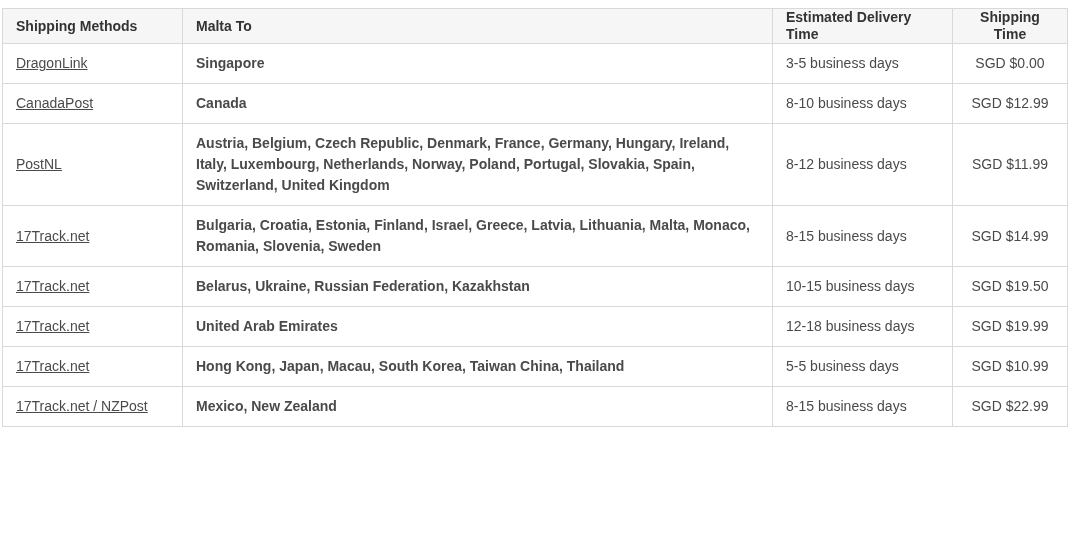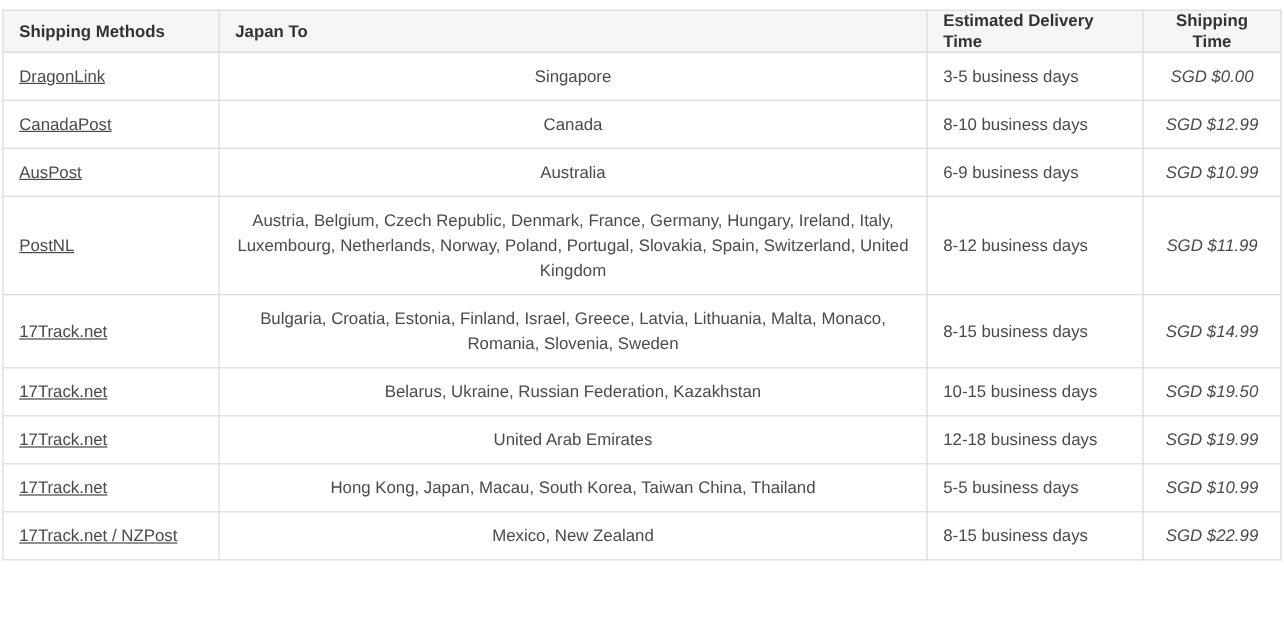--- a/index.html
+++ b/index.html
@@ -46,62 +46,56 @@
     padding: 0 13px;
     line-height: 17px;
   }
   table.shipping-table th.center { text-align: center; }
   table.shipping-table td {
     padding: 9px 13px;
     line-height: 21px;
     color: var(--text_gray);
   }
   td.cell-method   { color: var(--text_gray); text-decoration: underline; }
-  td.cell-shipto   { color: var(--link_blue); font-weight: normal; text-align: center; }
+  td.cell-shipto   { color: var(--link_blue); font-weight: bold; }
   td.cell-delivery { color: var(--text_gray); }
-  td.cell-cost     { color: var(--cost_red); text-align: center; font-style: italic; }
+  td.cell-cost     { color: var(--cost_red); text-align: center; }
 </style>
 </head>
 <body>
 
 <div class="page">
   <div class="table-wrap">
     <table class="shipping-table">
       <colgroup>
         <col style="width:180px">
         <col style="width:590px">
         <col style="width:180px">
         <col style="width:115px">
       </colgroup>
       <thead>
         <tr>
           <th>Shipping Methods</th>
-          <th>Japan To</th>
+          <th>Malta To</th>
           <th>Estimated Delivery Time</th>
           <th class="center">Shipping Time</th>
         </tr>
       </thead>
       <tbody>
           <tr>
     <td class="cell-method">DragonLink</td>
     <td class="cell-shipto">Singapore</td>
     <td class="cell-delivery">3-5 business days</td>
     <td class="cell-cost">SGD $0.00</td>
   </tr>
           <tr>
     <td class="cell-method">CanadaPost</td>
     <td class="cell-shipto">Canada</td>
     <td class="cell-delivery">8-10 business days</td>
     <td class="cell-cost">SGD $12.99</td>
-  </tr>
-          <tr>
-    <td class="cell-method">AusPost</td>
-    <td class="cell-shipto">Australia</td>
-    <td class="cell-delivery">6-9 business days</td>
-    <td class="cell-cost">SGD $10.99</td>
   </tr>
           <tr>
     <td class="cell-method">PostNL</td>
     <td class="cell-shipto">Austria, Belgium, Czech Republic, Denmark, France, Germany, Hungary, Ireland, Italy, Luxembourg, Netherlands, Norway, Poland, Portugal, Slovakia, Spain, Switzerland, United Kingdom</td>
     <td class="cell-delivery">8-12 business days</td>
     <td class="cell-cost">SGD $11.99</td>
   </tr>
           <tr>
     <td class="cell-method">17Track.net</td>
     <td class="cell-shipto">Bulgaria, Croatia, Estonia, Finland, Israel, Greece, Latvia, Lithuania, Malta, Monaco, Romania, Slovenia, Sweden</td>

